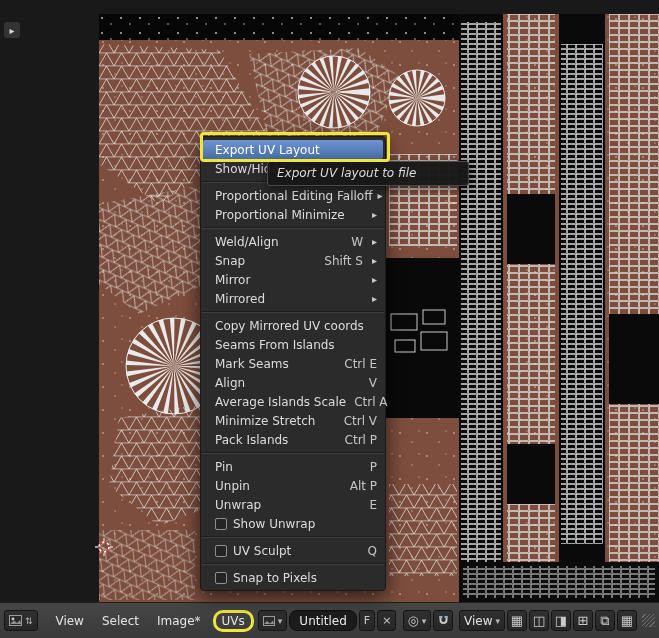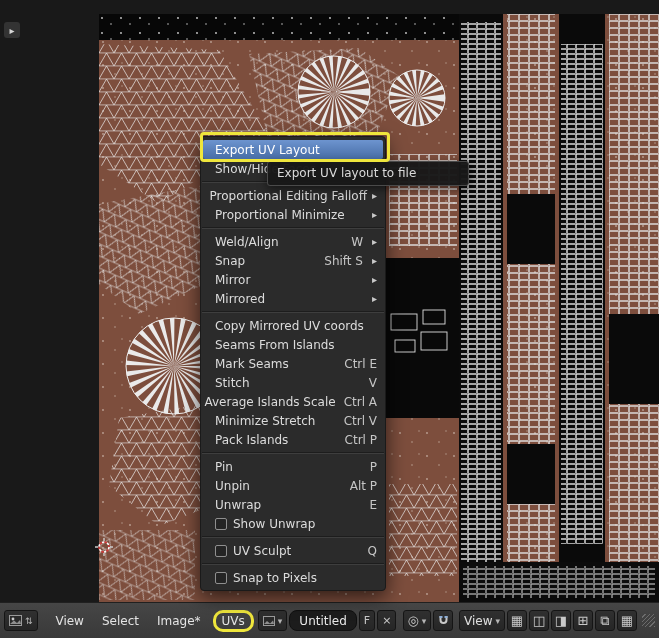--- a/index.html
+++ b/index.html
@@ -13,35 +13,35 @@
   
   .region-arrow{position:absolute;left:4px;top:22px;width:16px;height:16px;
     background:rgba(120,120,120,.28);border-radius:3px;color:#d8d8d8;font-size:10px;
     display:flex;align-items:center;justify-content:center;}
 
   
   .menu{position:absolute;left:200px;top:136px;width:186px;background:#2b2b2b;
     border:1px solid #1a1a1a;border-radius:4px;box-shadow:0 6px 20px rgba(0,0,0,.65);
     padding:3px 0;z-index:40;box-sizing:border-box;}
   .mi{display:flex;align-items:center;height:19px;padding:0 8px 0 14px;color:#dcdcdc;
-    font-size:12px;white-space:nowrap;cursor:default;justify-content:flex-end;}
+    font-size:12px;white-space:nowrap;cursor:default;}
   .mi .spring{flex:1;}
   .mi .sc{color:#c6c6c6;margin-left:8px;}
   .mi .arr{width:9px;text-align:right;color:#c9c9c9;margin-left:5px;font-size:10px;}
   .mi.hl{background:linear-gradient(#6d94cf,#476da6);color:#fff;border-radius:2px;
     margin:0 2px;padding:0 6px 0 12px;}
   .sep{height:1px;background:#1d1d1d;border-bottom:1px solid #3e3e3e;margin:3px 1px;}
   .chk{width:10px;height:10px;border:1px solid #8f8f8f;background:#242424;border-radius:2px;
     margin-right:6px;flex:0 0 auto;}
 
   
   .tooltip{position:absolute;left:267px;top:161px;width:202px;z-index:50;
     background:rgba(24,24,24,.97);border:1px solid #4a4a4a;border-radius:3px;
     padding:4px 9px 5px;box-sizing:border-box;box-shadow:0 3px 10px rgba(0,0,0,.5);}
-  .tt1{color:#dadada;font-size:12px;}
+  .tt1{color:#dadada;font-size:12px;font-style:italic;}
   .tt2{color:#5d83c6;font-size:11px;margin-top:2px;}
 
   
   .ybox{position:absolute;border:3px solid #efe63c;border-radius:4px;z-index:60;pointer-events:none;}
   .ybox1{left:200px;top:132px;width:184px;height:24px;}
   .uvs-box{border:3px solid #efe63c;border-radius:10px;padding:1px 6px !important;margin:0 2px;}
 
   
   .header{position:absolute;left:0;bottom:0;width:659px;height:36px;
     background:linear-gradient(#464646,#393939);border-top:1px solid #202020;
@@ -220,21 +220,21 @@
       <span class="spring"></span>
     </div>
 
     <div class="mi">
       <span class="lbl">Mark Seams</span>
       <span class="spring"></span>
       <span class="sc">Ctrl E</span>
     </div>
 
     <div class="mi">
-      <span class="lbl">Stitch</span>
+      <span class="lbl">Align</span>
       <span class="spring"></span>
       <span class="sc">V</span>
     </div>
 
     <div class="mi">
       <span class="lbl">Average Islands Scale</span>
       <span class="spring"></span>
       <span class="sc">Ctrl A</span>
     </div>
 

